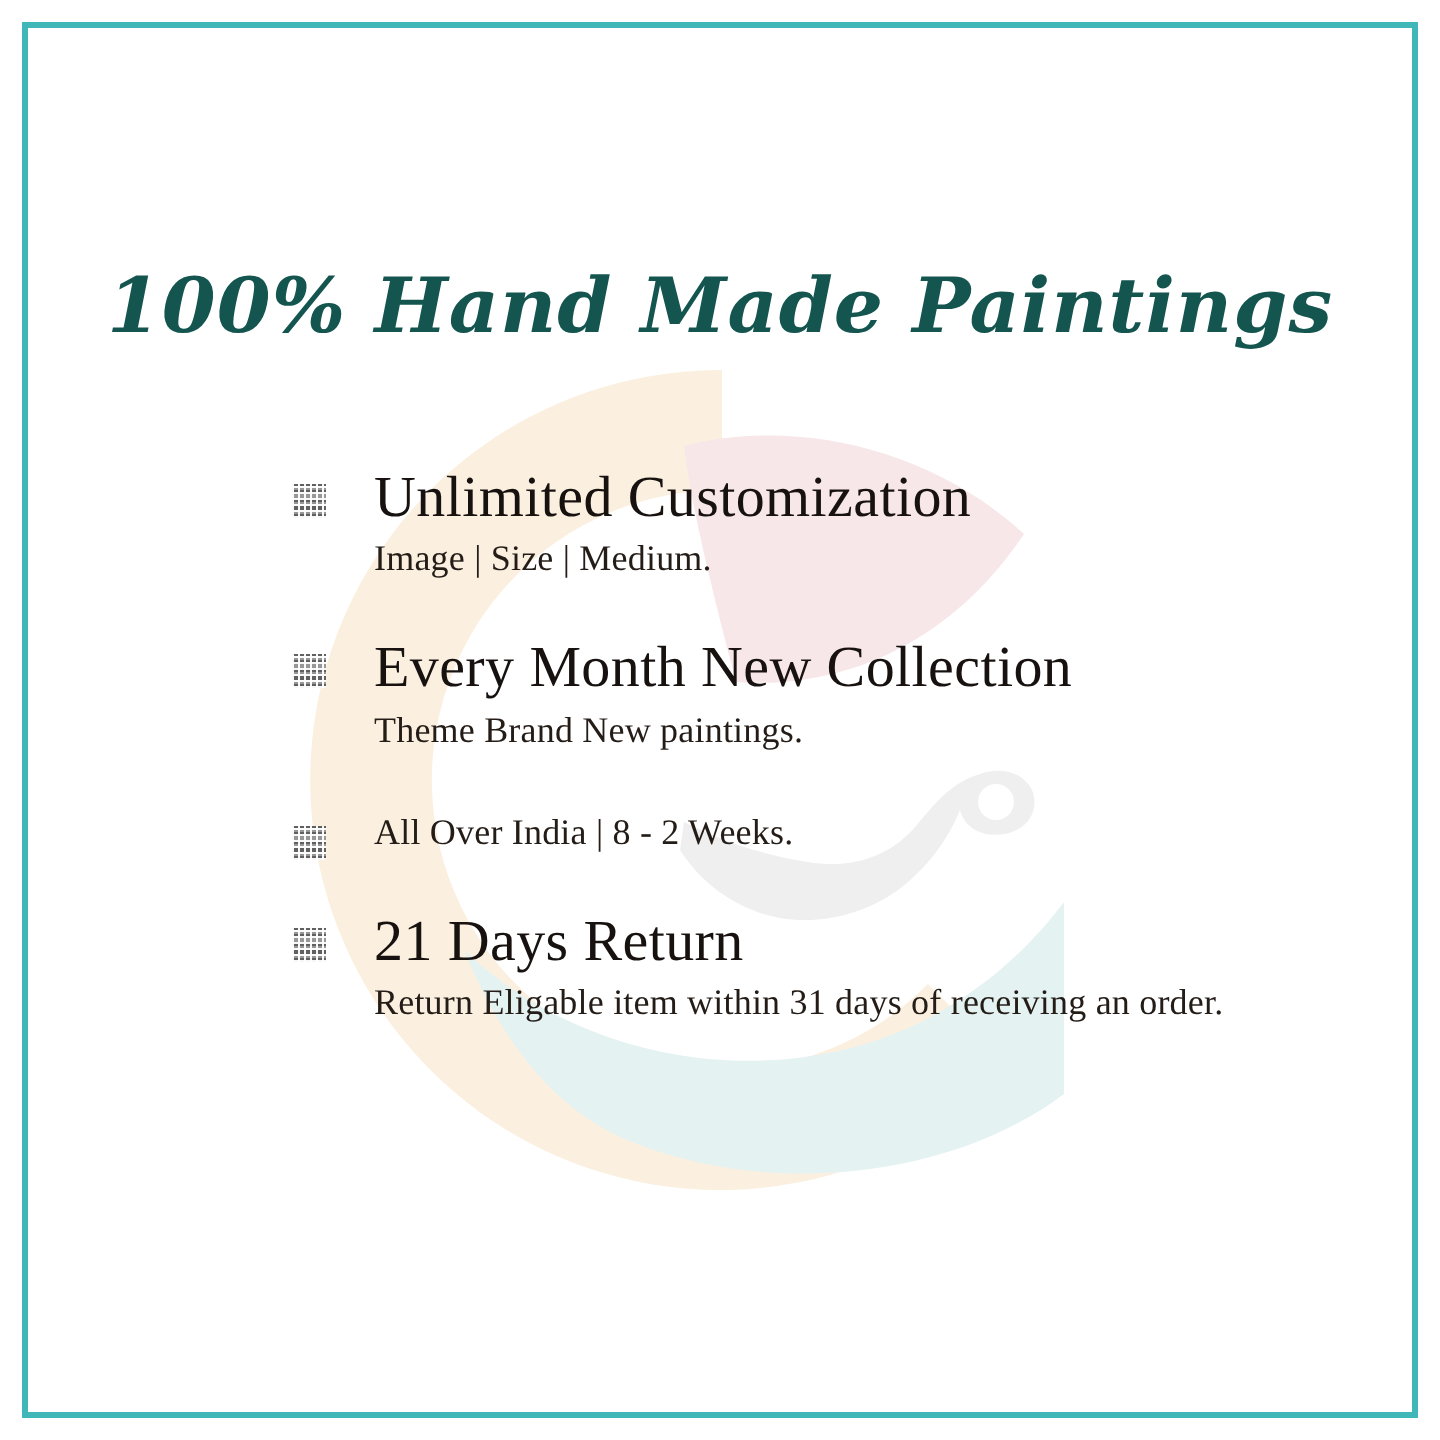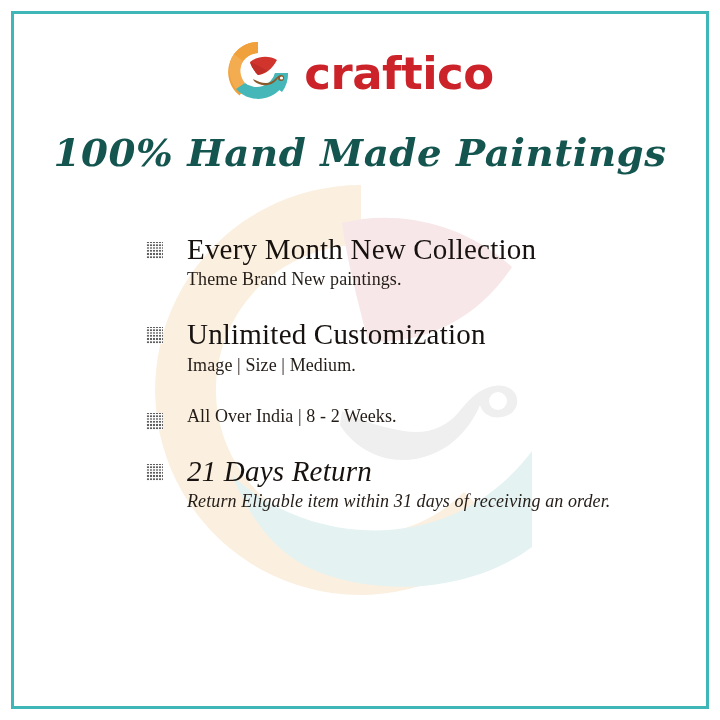--- a/index.html
+++ b/index.html
@@ -100,21 +100,21 @@
     left: 146px;
     top: 234px;
     width: 470px;
     z-index: 3;
   }
   .feature {
     position: relative;
     padding-left: 41px;
     margin-bottom: 27px;
   }
-  .feature:last-child { margin-bottom: 0; font-style: italic; }
+  .feature:last-child { margin-bottom: 0; }
 
   .weave-bullet {
     position: absolute;
     left: 0;
     top: 8px;
     width: 17px;
     height: 17px;
     
     background-color: #8b8b8b;
     background-image:
@@ -166,67 +166,39 @@
     <path d="M196 236 C212 244 232 252 258 256 C282 260 300 252 312 238
              C322 226 330 216 344 212 C356 208 366 212 370 220
              C374 230 368 240 356 242 C344 244 336 238 334 230
              C330 240 322 254 308 266 C292 280 268 288 244 284
              C222 280 204 266 194 250 Z" fill="#F0EFEF"></path>
     <circle cx="352" cy="226" r="9" fill="#FFFFFF"></circle>
   </svg>
 
   <div id="frame"></div>
 
-  <div id="logo-lockup">
-
-    <svg id="logo-mark" viewBox="0 0 64 64" aria-hidden="true">
-
-      <path d="M32 2
-               A30 30 0 0 0 13.5 55.5
-               L20.5 46.5
-               A19 19 0 0 1 32 13 Z" fill="#F0A13C"></path>
-      <path d="M32 2 A30 30 0 0 0 8 14 L17 21 A19 19 0 0 1 32 13 Z" fill="#F0A13C"></path>
-      <path d="M8 14 A30 30 0 0 0 10 49 L19 43 A19 19 0 0 1 17 21 Z" fill="#F3AC4F"></path>
-
-      <path d="M10 49 A30 30 0 0 0 62 33 L49 33 A19 19 0 0 1 19 43 Z" fill="#45B7B8"></path>
-      <path d="M49 33 A19 19 0 0 1 45 44 L56 52 A30 30 0 0 0 62 33 Z" fill="#45B7B8"></path>
-
-      <path d="M30 16 A17 17 0 0 0 22 45 L26 41 A12 12 0 0 1 30 21 Z" fill="#FFFFFF"></path>
-
-      <path d="M24 22 C31 16 43 15 51 20 C46 29 40 34 32 35 C28 31 25 26 24 22 Z" fill="#D0342C"></path>
-      <path d="M24 22 C29 24 36 27 41 31 C38 33 35 34 32 35 C28 31 25 26 24 22 Z" fill="#C02E27"></path>
-
-      <path d="M27 39 C31 41 35 43 40 43 C44 43 47 41 49 39
-               C51 37 53 35 55 35 C57 35 58 36 58 38
-               C58 40 57 41 55 41 C53 41 52 40 52 38
-               C50 41 47 44 42 45 C37 46 31 44 28 41 Z" fill="#8A5A2B"></path>
-      <circle cx="55.5" cy="38" r="1.6" fill="#FFFFFF"></circle>
-    </svg>
-
-    <div id="logo-wordmark">craftico</div>
-  </div>
 
   <div id="tagline">100% Hand Made Paintings</div>
 
   <div id="features">
+
+    <div class="feature">
+      <span class="weave-bullet"></span>
+      <div class="feature-title">Unlimited Customization</div>
+      <div class="feature-sub">Image | Size | Medium.</div>
+    </div>
 
     <div class="feature">
       <span class="weave-bullet"></span>
       <div class="feature-title">Every Month New Collection</div>
       <div class="feature-sub">Theme Brand New paintings.</div>
     </div>
 
     <div class="feature">
       <span class="weave-bullet"></span>
-      <div class="feature-title">Unlimited Customization</div>
-      <div class="feature-sub">Image | Size | Medium.</div>
-    </div>
-
-    <div class="feature">
-      <span class="weave-bullet"></span>
       <div class="feature-sub">All Over India | 8 - 2 Weeks.</div>
     </div>
 
     <div class="feature">
       <span class="weave-bullet"></span>
       <div class="feature-title">21 Days Return</div>
       <div class="feature-sub">Return Eligable item within 31 days of receiving an order.</div>
     </div>
 
   </div>

